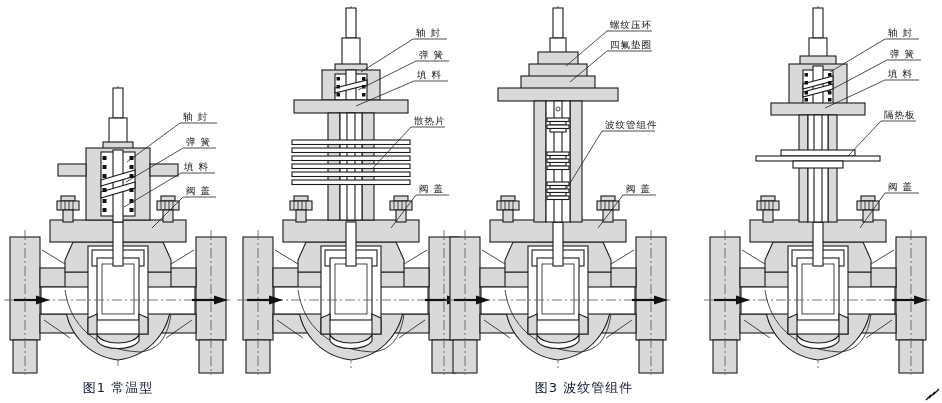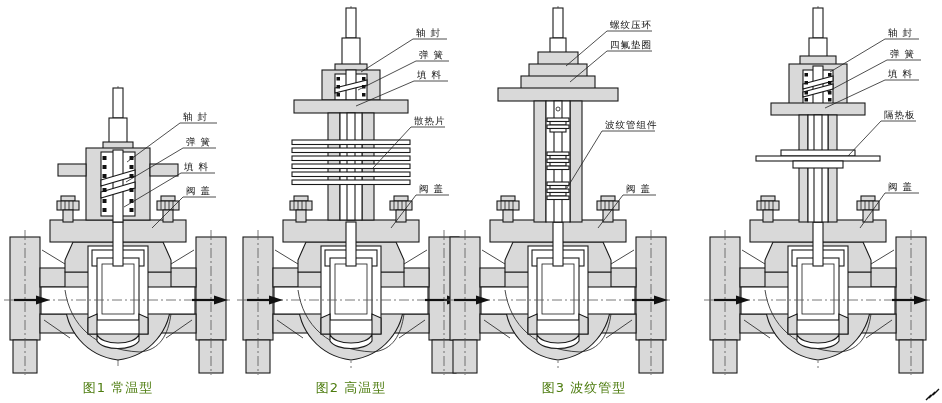--- a/index.html
+++ b/index.html
@@ -3,21 +3,21 @@
 <meta charset="utf-8">
 <style>
   html,body{margin:0;padding:0;background:#fff;}
   #canvas{
     position:relative;width:942px;height:403px;background:#ffffff;overflow:hidden;
     font-family:"DejaVu Sans",sans-serif;
   }
   .fig{position:absolute;top:0;width:236px;height:376px;}
   .caption{
     position:absolute;top:379px;width:236px;text-align:center;
-    font-size:13px;color:#4d7c0f;letter-spacing:1px;
+    font-size:13px;color:#0f172a;letter-spacing:1px;
     font-family:"DejaVu Sans",sans-serif;
   }
   svg{display:block;}
   svg text.lbl{font-size:9.5px;fill:#111;letter-spacing:1px;font-family:"DejaVu Sans",sans-serif;}
   
   .body-fill{fill:#d9d9d9;stroke:#1a1a1a;stroke-width:1.1;}
   .white-fill{fill:#ffffff;stroke:#1a1a1a;stroke-width:1.1;}
   .thin{fill:none;stroke:#1a1a1a;stroke-width:0.8;}
   .cline{fill:none;stroke:#555;stroke-width:0.8;stroke-dasharray:10 3 2 3;}
   .leader{fill:none;stroke:#222;stroke-width:0.8;}
@@ -186,21 +186,20 @@
         <text class="lbl" x="186" y="58">弹 簧</text>
         <polyline class="leader" points="123,106 181,81 215,81"></polyline>
         <text class="lbl" x="184" y="78">填 料</text>
         <polyline class="leader" points="140,168 178,127 212,127"></polyline>
         <text class="lbl" x="181" y="124">散热片</text>
         <polyline class="leader" points="158,228 183,195 216,195"></polyline>
         <text class="lbl" x="186" y="192">阀 盖</text>
       </g>
     </svg>
   </div>
-  <div class="caption" style="left:233px">图2 高温型</div>
 
   <div class="fig" style="left:440px">
     <svg viewBox="0 0 236 376" width="236" height="376">
       <line class="cline" x1="118" y1="6" x2="118" y2="368"></line>
       <use href="#valve-body"></use>
       <g>
         <rect class="white-fill" x="113" y="8" width="10" height="30"></rect>
         <rect class="white-fill" x="110" y="38" width="16" height="16"></rect>
         <rect class="body-fill" x="98" y="52" width="40" height="14"></rect>
         <rect class="body-fill" x="89" y="64" width="58" height="14"></rect>
@@ -233,21 +232,21 @@
         <text class="lbl" x="170" y="28">螺纹压环</text>
         <polyline class="leader" points="130,82 167,51 212,51"></polyline>
         <text class="lbl" x="170" y="48">四氟垫圈</text>
         <polyline class="leader" points="127,188 162,131 215,131"></polyline>
         <text class="lbl" x="165" y="128">波纹管组件</text>
         <polyline class="leader" points="158,228 183,195 216,195"></polyline>
         <text class="lbl" x="186" y="192">阀 盖</text>
       </g>
     </svg>
   </div>
-  <div class="caption" style="left:466px">图3 波纹管型</div>
+  <div class="caption" style="left:466px">图3 波纹管组件</div>
 
   <div class="fig" style="left:700px">
     <svg viewBox="0 0 236 376" width="236" height="376">
       <line class="cline" x1="118" y1="6" x2="118" y2="368"></line>
       <use href="#valve-body"></use>
       <g>
         <rect class="white-fill" x="113" y="8" width="10" height="30"></rect>
         <rect class="white-fill" x="109" y="38" width="18" height="32"></rect>
         <rect class="body-fill" x="100" y="56" width="36" height="10"></rect>
         <rect class="body-fill" x="89" y="64" width="58" height="40"></rect>

